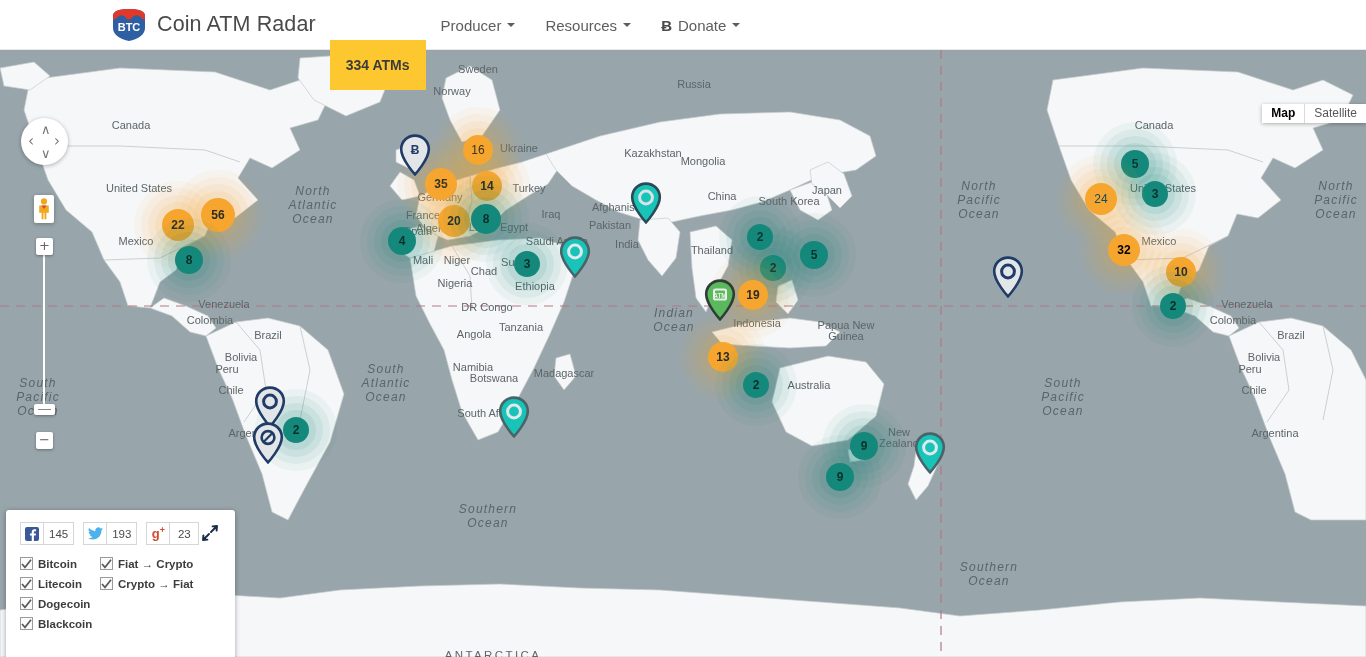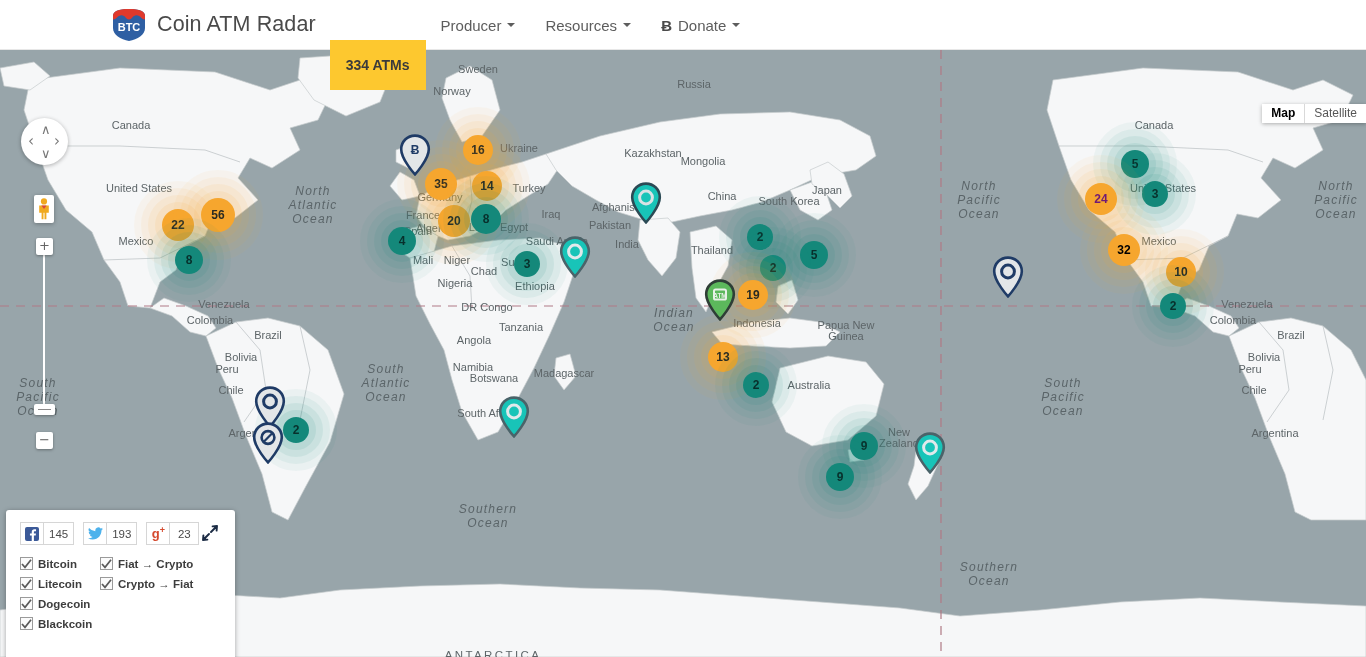--- a/index.html
+++ b/index.html
@@ -436,21 +436,21 @@
       </div>
       <div class="map-label " style="left: 535px; top: 236px;">
         <div>Ethiopia</div>
       </div>
       <div class="map-label " style="left: 487px; top: 257px;">
         <div>DR Congo</div>
       </div>
       <div class="map-label " style="left: 521px; top: 277px;">
         <div>Tanzania</div>
       </div>
-      <div class="map-label " style="left: 474px; top: 290px;">
+      <div class="map-label " style="left: 474px; top: 284px;">
         <div>Angola</div>
       </div>
       <div class="map-label " style="left: 473px; top: 317px;">
         <div>Namibia</div>
       </div>
       <div class="map-label " style="left: 494px; top: 328px;">
         <div>Botswana</div>
       </div>
       <div class="map-label " style="left: 564px; top: 323px;">
         <div>Madagascar</div>
@@ -575,21 +575,21 @@
         <div class="halo" style="width: 70px; height: 70px; background: rgb(20, 136, 122); opacity: 0.062; border: 3px solid rgb(20, 136, 122);"></div>
         <div class="halo" style="width: 56px; height: 56px; background: rgb(20, 136, 122); opacity: 0.078; border: 3px solid rgb(20, 136, 122);"></div>
         <div class="halo" style="width: 42px; height: 42px; background: rgb(20, 136, 122); opacity: 0.094; border: 3px solid rgb(20, 136, 122);"></div>
         <div class="cluster-inner" style="width: 28px; height: 28px; background: rgb(20, 136, 122); font-size: 12px; color: rgb(8, 48, 44); font-weight: bold;">8</div>
       </div>
       <div class="cluster" style="left: 478px; top: 100px; width: 30px; height: 30px;">
         <div class="halo" style="width: 86px; height: 86px; background: rgb(246, 166, 46); opacity: 0.046; border: 3px solid rgb(246, 166, 46);"></div>
         <div class="halo" style="width: 72px; height: 72px; background: rgb(246, 166, 46); opacity: 0.062; border: 3px solid rgb(246, 166, 46);"></div>
         <div class="halo" style="width: 58px; height: 58px; background: rgb(246, 166, 46); opacity: 0.078; border: 3px solid rgb(246, 166, 46);"></div>
         <div class="halo" style="width: 44px; height: 44px; background: rgb(246, 166, 46); opacity: 0.094; border: 3px solid rgb(246, 166, 46);"></div>
-        <div class="cluster-inner" style="width: 30px; height: 30px; background: rgb(246, 166, 46); font-size: 12px; color: rgb(43, 43, 34); font-weight: bold;">16</div>
+        <div class="cluster-inner" style="width: 30px; height: 30px; background: rgb(246, 166, 46); font-size: 12px; color: rgb(43, 43, 34); font-weight: normal;">16</div>
       </div>
       <div class="cluster" style="left: 441px; top: 134px; width: 32px; height: 32px;">
         <div class="halo" style="width: 88px; height: 88px; background: rgb(246, 166, 46); opacity: 0.046; border: 3px solid rgb(246, 166, 46);"></div>
         <div class="halo" style="width: 74px; height: 74px; background: rgb(246, 166, 46); opacity: 0.062; border: 3px solid rgb(246, 166, 46);"></div>
         <div class="halo" style="width: 60px; height: 60px; background: rgb(246, 166, 46); opacity: 0.078; border: 3px solid rgb(246, 166, 46);"></div>
         <div class="halo" style="width: 46px; height: 46px; background: rgb(246, 166, 46); opacity: 0.094; border: 3px solid rgb(246, 166, 46);"></div>
         <div class="cluster-inner" style="width: 32px; height: 32px; background: rgb(246, 166, 46); font-size: 12px; color: rgb(43, 43, 34); font-weight: bold;">35</div>
       </div>
       <div class="cluster" style="left: 487px; top: 136px; width: 30px; height: 30px;">
         <div class="halo" style="width: 86px; height: 86px; background: rgb(246, 166, 46); opacity: 0.046; border: 3px solid rgb(246, 166, 46);"></div>
@@ -701,21 +701,21 @@
         <div class="halo" style="width: 68px; height: 68px; background: rgb(20, 136, 122); opacity: 0.062; border: 3px solid rgb(20, 136, 122);"></div>
         <div class="halo" style="width: 54px; height: 54px; background: rgb(20, 136, 122); opacity: 0.078; border: 3px solid rgb(20, 136, 122);"></div>
         <div class="halo" style="width: 40px; height: 40px; background: rgb(20, 136, 122); opacity: 0.094; border: 3px solid rgb(20, 136, 122);"></div>
         <div class="cluster-inner" style="width: 26px; height: 26px; background: rgb(20, 136, 122); font-size: 12px; color: rgb(8, 48, 44); font-weight: bold;">3</div>
       </div>
       <div class="cluster" style="left: 1101px; top: 149px; width: 32px; height: 32px;">
         <div class="halo" style="width: 88px; height: 88px; background: rgb(246, 166, 46); opacity: 0.046; border: 3px solid rgb(246, 166, 46);"></div>
         <div class="halo" style="width: 74px; height: 74px; background: rgb(246, 166, 46); opacity: 0.062; border: 3px solid rgb(246, 166, 46);"></div>
         <div class="halo" style="width: 60px; height: 60px; background: rgb(246, 166, 46); opacity: 0.078; border: 3px solid rgb(246, 166, 46);"></div>
         <div class="halo" style="width: 46px; height: 46px; background: rgb(246, 166, 46); opacity: 0.094; border: 3px solid rgb(246, 166, 46);"></div>
-        <div class="cluster-inner" style="width: 32px; height: 32px; background: rgb(246, 166, 46); font-size: 12px; color: #701a75; font-weight: bold;">24</div>
+        <div class="cluster-inner" style="width: 32px; height: 32px; background: rgb(246, 166, 46); font-size: 12px; color: #0c4a6e; font-weight: normal;">24</div>
       </div>
       <div class="cluster" style="left: 1124px; top: 200px; width: 32px; height: 32px;">
         <div class="halo" style="width: 88px; height: 88px; background: rgb(246, 166, 46); opacity: 0.046; border: 3px solid rgb(246, 166, 46);"></div>
         <div class="halo" style="width: 74px; height: 74px; background: rgb(246, 166, 46); opacity: 0.062; border: 3px solid rgb(246, 166, 46);"></div>
         <div class="halo" style="width: 60px; height: 60px; background: rgb(246, 166, 46); opacity: 0.078; border: 3px solid rgb(246, 166, 46);"></div>
         <div class="halo" style="width: 46px; height: 46px; background: rgb(246, 166, 46); opacity: 0.094; border: 3px solid rgb(246, 166, 46);"></div>
         <div class="cluster-inner" style="width: 32px; height: 32px; background: rgb(246, 166, 46); font-size: 12px; color: #000000; font-weight: bold;">32</div>
       </div>
       <div class="cluster" style="left: 1181px; top: 222px; width: 30px; height: 30px;">
         <div class="halo" style="width: 86px; height: 86px; background: rgb(246, 166, 46); opacity: 0.046; border: 3px solid rgb(246, 166, 46);"></div>

